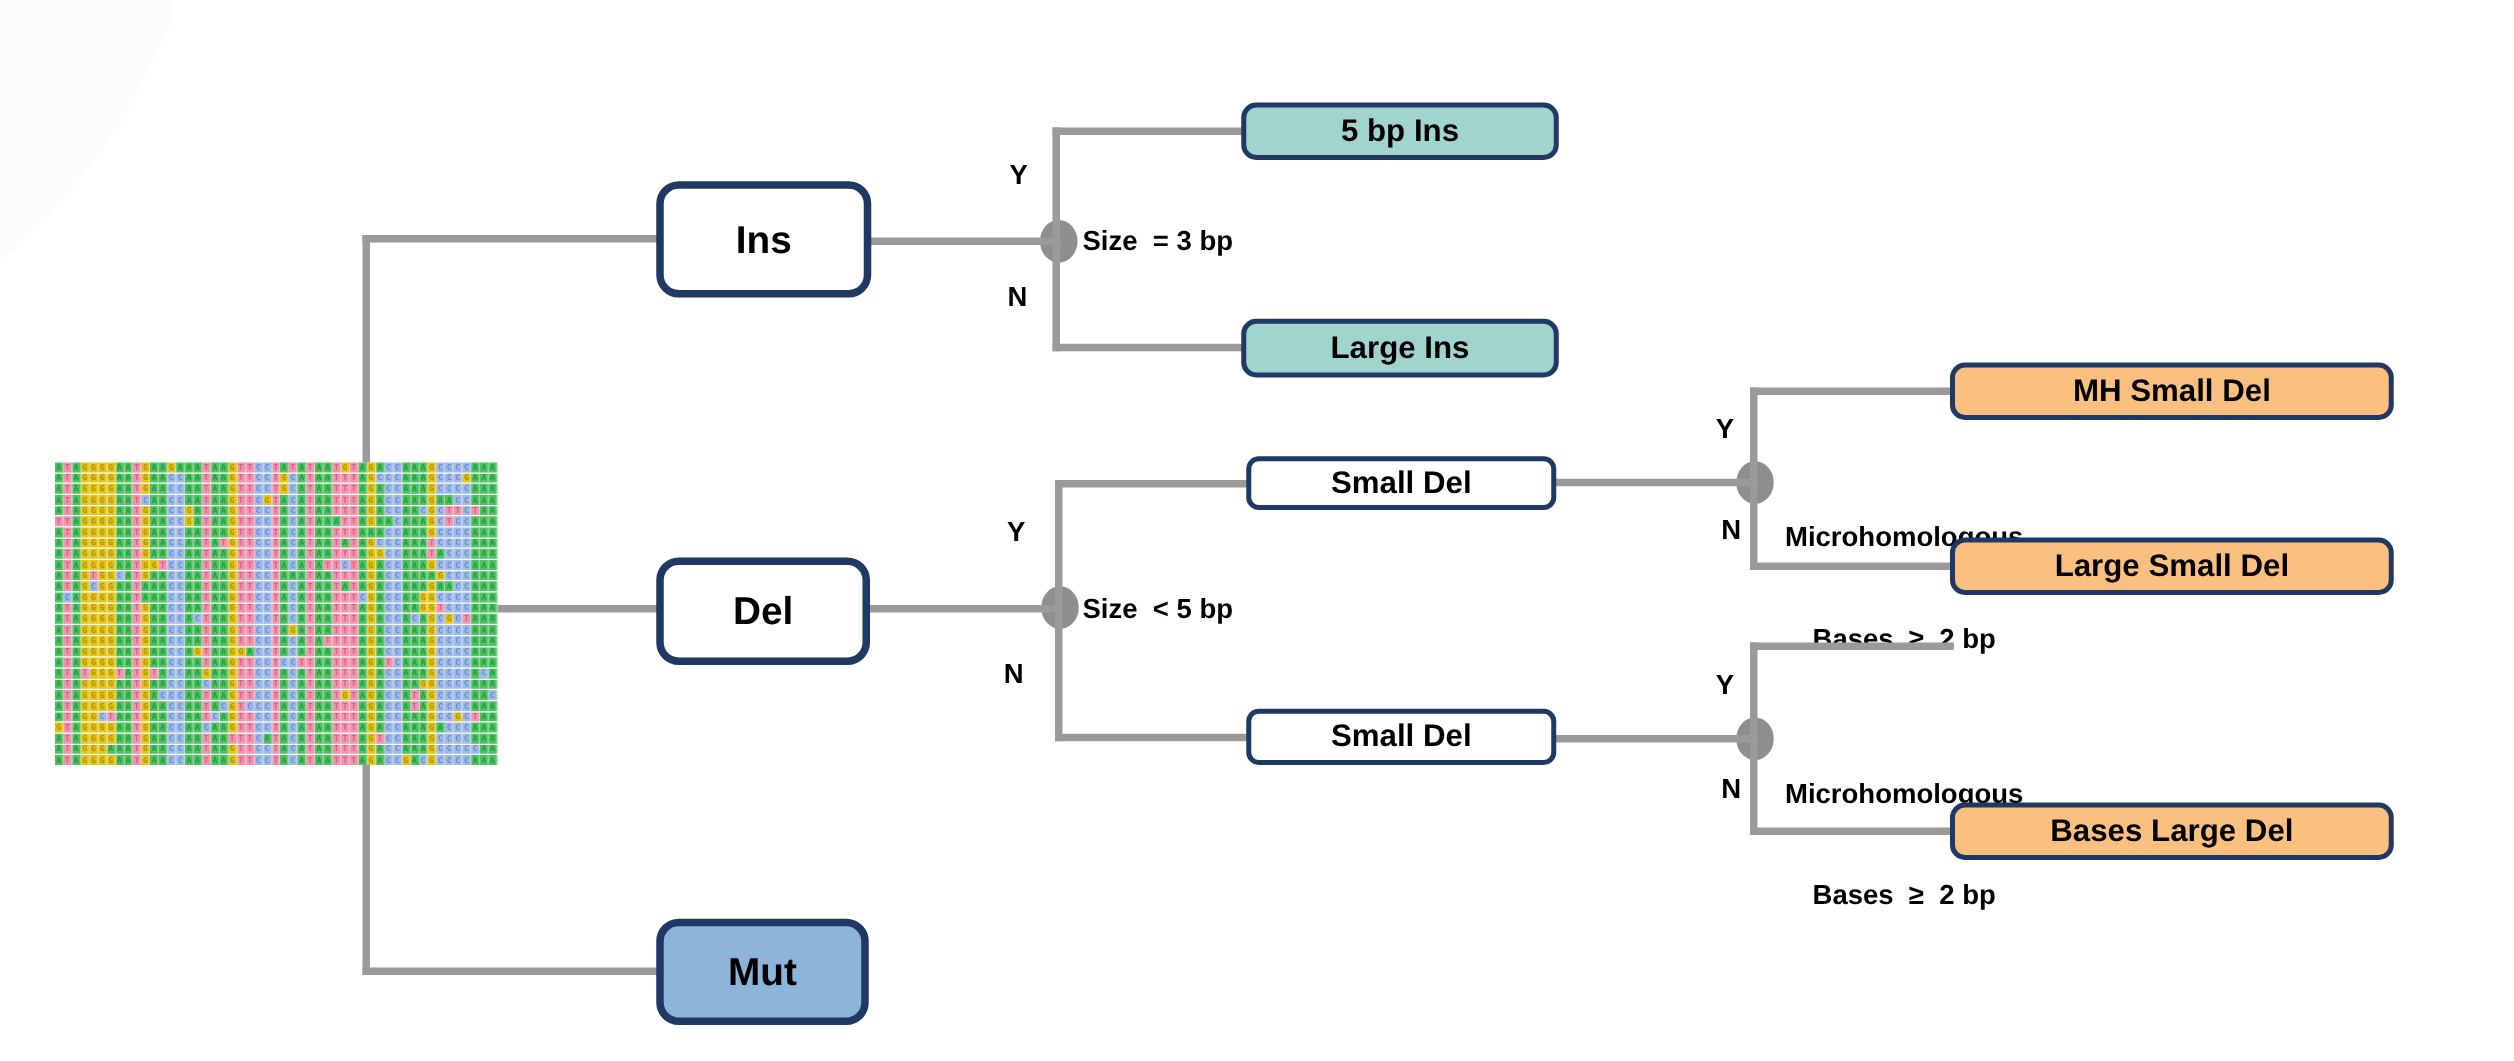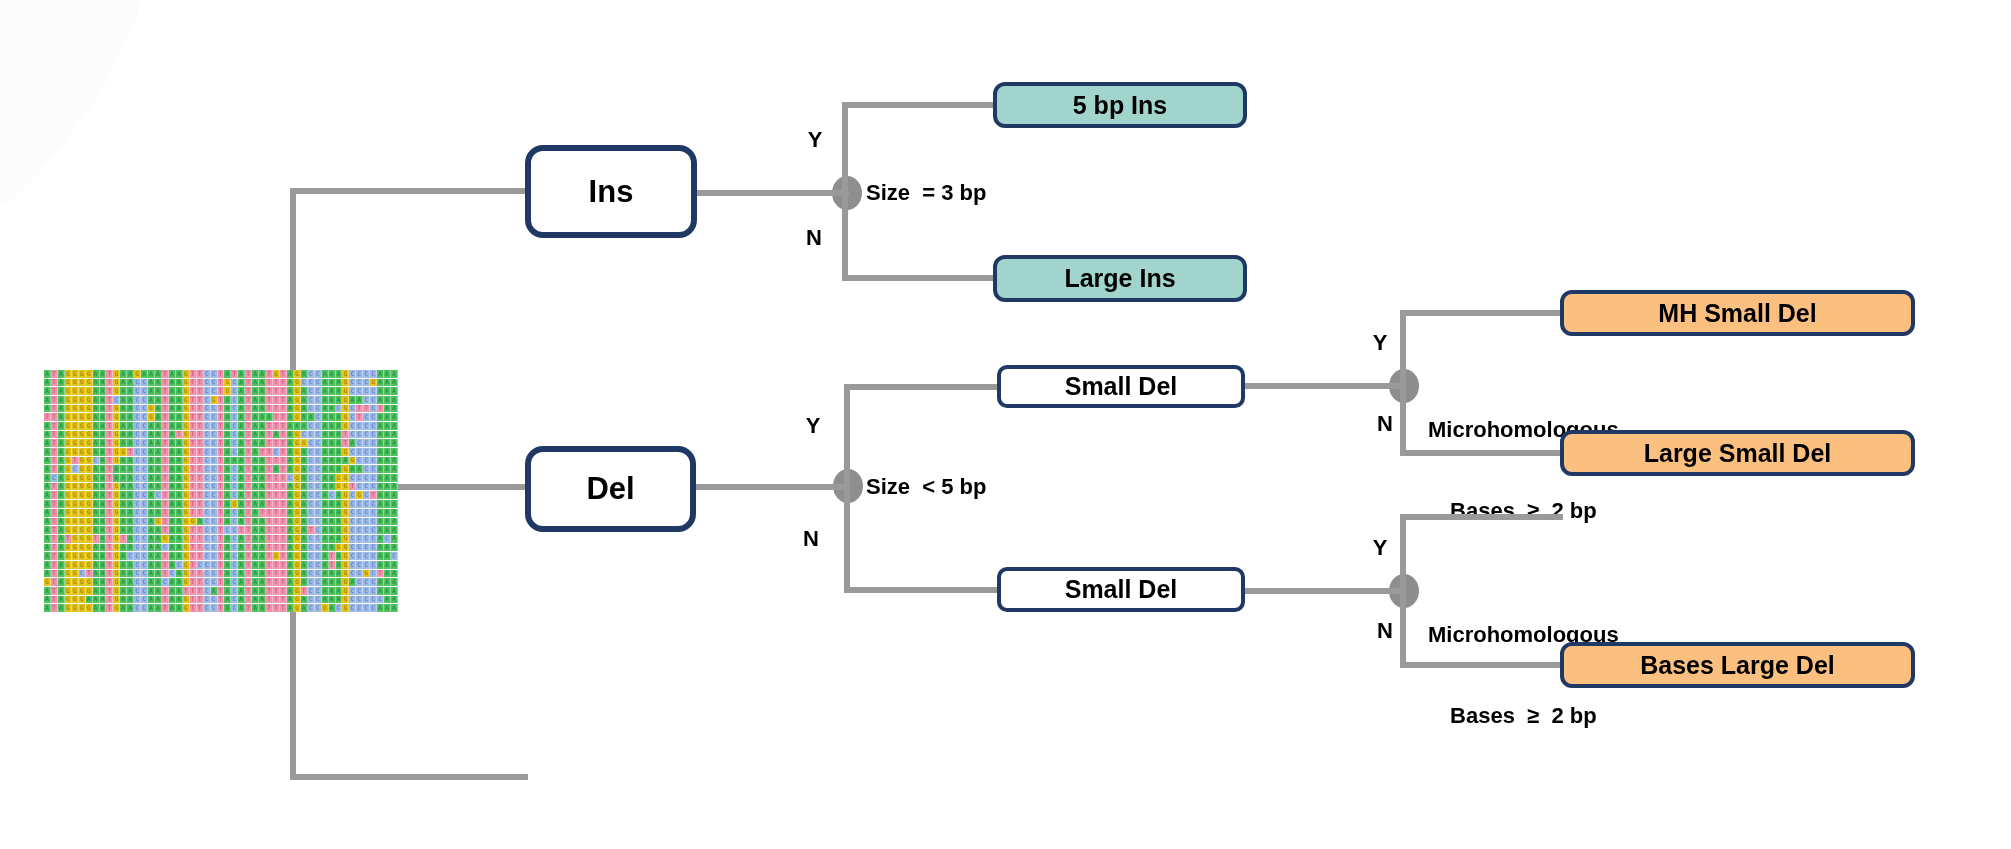--- a/index.html
+++ b/index.html
@@ -1513,20 +1513,21 @@
       <div class="cell" style="background-color: rgb(157, 185, 232); color: rgb(108, 140, 200);">C</div>
       <div class="cell" style="background-color: rgb(157, 185, 232); color: rgb(108, 140, 200);">C</div>
       <div class="cell" style="background-color: rgb(157, 185, 232); color: rgb(108, 140, 200);">C</div>
       <div class="cell" style="background-color: rgb(79, 193, 97); color: rgb(37, 154, 68);">A</div>
       <div class="cell" style="background-color: rgb(79, 193, 97); color: rgb(37, 154, 68);">A</div>
       <div class="cell" style="background-color: rgb(79, 193, 97); color: rgb(37, 154, 68);">A</div>
     </div>
 
   <div class="box lvl1 boxes" style="left: 525px; top: 446px; width: 171px; height: 86px; background-color: rgb(255, 255, 255); color: rgb(0, 0, 0);"><span>Del</span></div>
   <div class="box lvl1 boxes" style="left: 525px; top: 145px; width: 172px; height: 93px; background-color: rgb(255, 255, 255); color: rgb(0, 0, 0);"><span>Ins</span></div>
+  <div class="box lvl1 boxes" style="left: 525px; top: 735px; width: 170px; height: 85px; background-color: rgb(141, 180, 217); color: rgb(0, 0, 0);"><span>Mut</span></div>
 
   <div class="box term boxes" style="left: 993px; top: 82px; width: 254px; height: 46px; background-color: rgb(162, 212, 206); color: rgb(0, 0, 0);"><span>5 bp Ins</span></div>
   <div class="box term boxes" style="left: 993px; top: 255px; width: 254px; height: 47px; background-color: rgb(162, 212, 206); color: rgb(0, 0, 0);"><span>Large Ins</span></div>
 
   <div class="box mid boxes" style="left: 997px; top: 365px; width: 248px; height: 43px; background-color: rgb(255, 255, 255); color: rgb(0, 0, 0);"><span>Small Del</span></div>
   <div class="box mid boxes" style="left: 997px; top: 567px; width: 248px; height: 45px; background-color: rgb(255, 255, 255); color: rgb(0, 0, 0);"><span>Small Del</span></div>
 
   <div class="box term boxes" style="left: 1560px; top: 290px; width: 355px; height: 46px; background-color: rgb(251, 192, 128); color: rgb(0, 0, 0);"><span>MH Small Del</span></div>
   <div class="box term boxes" style="left: 1560px; top: 430px; width: 355px; height: 46px; background-color: rgb(251, 192, 128); color: rgb(0, 0, 0);"><span>Large Small Del</span></div>
   <div class="box term boxes" style="left: 1560px; top: 642px; width: 355px; height: 46px; background-color: rgb(251, 192, 128); color: rgb(0, 0, 0);"><span>Bases Large Del</span></div>

